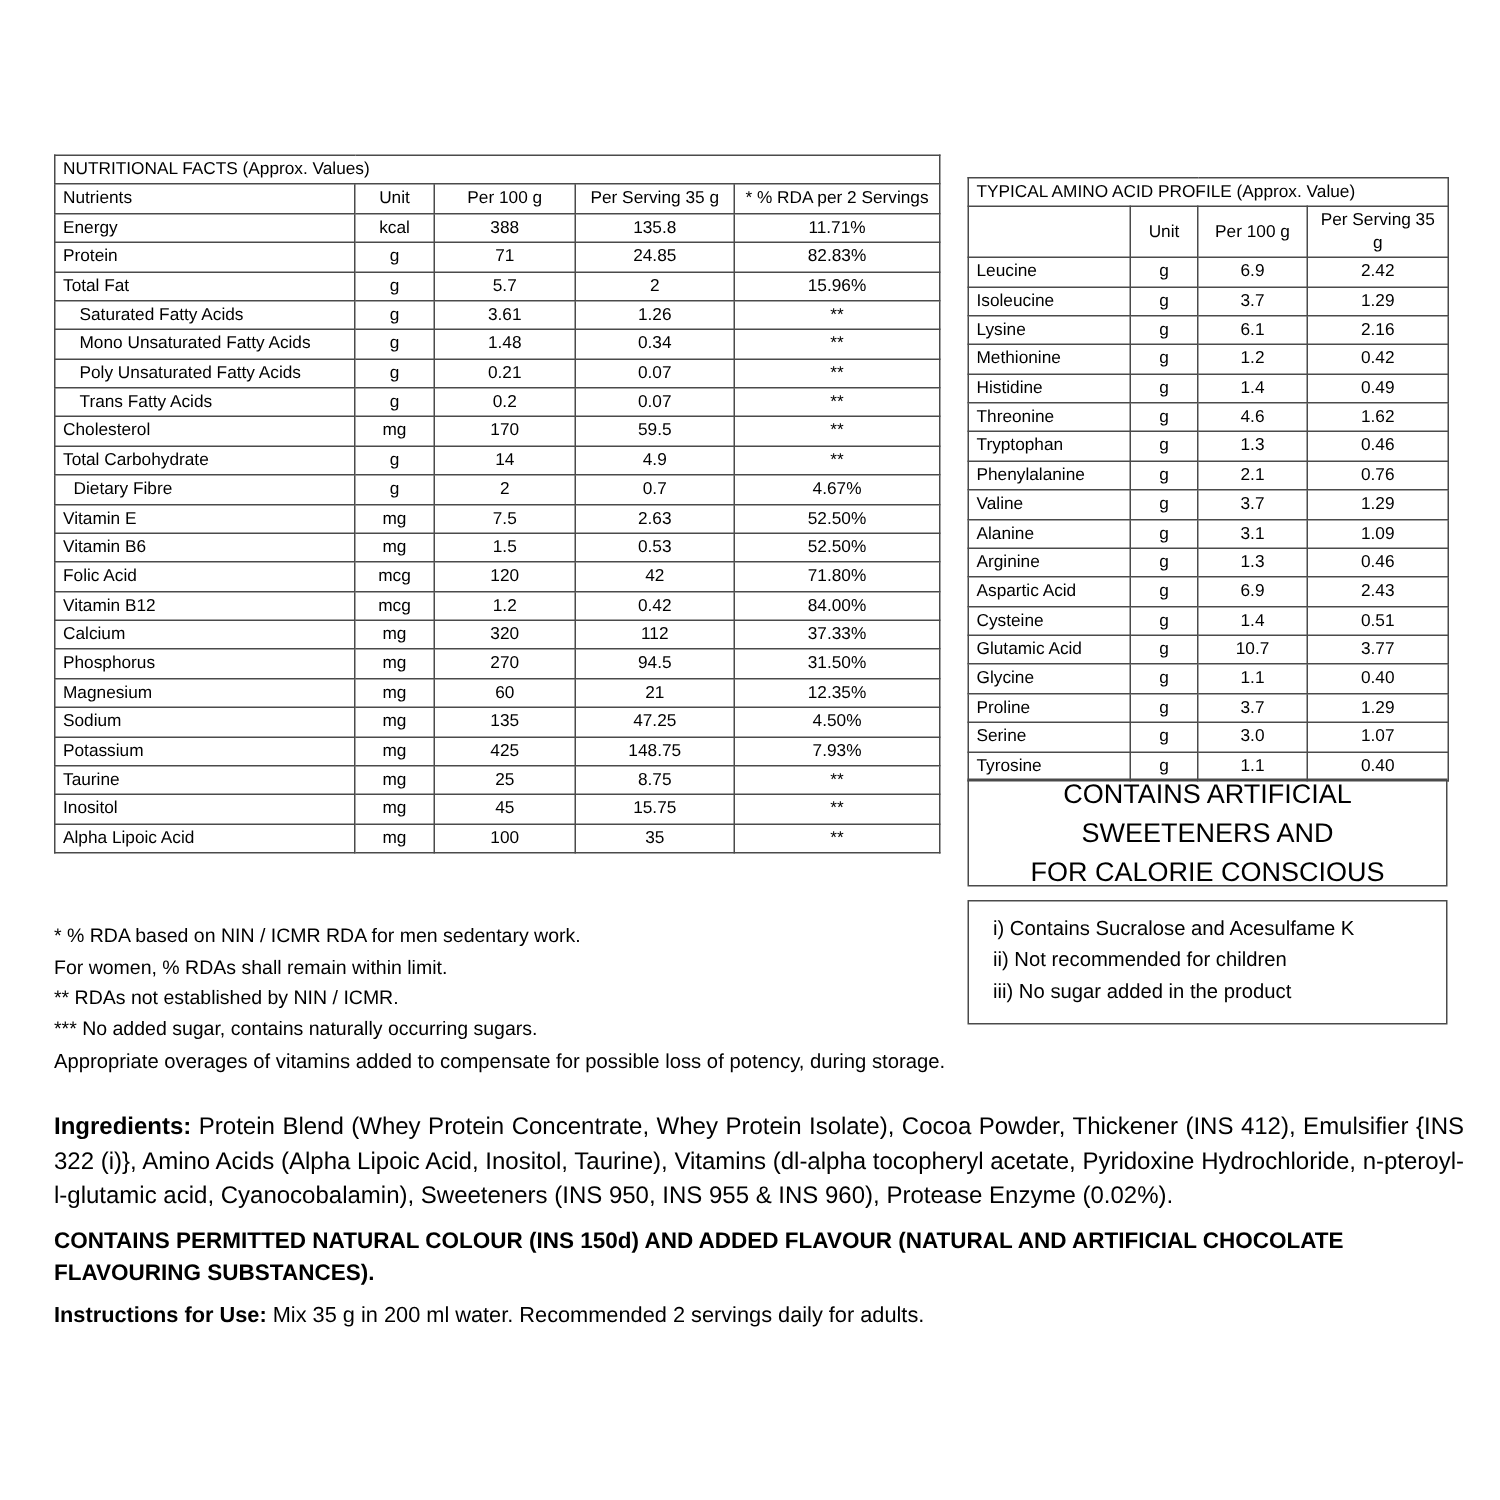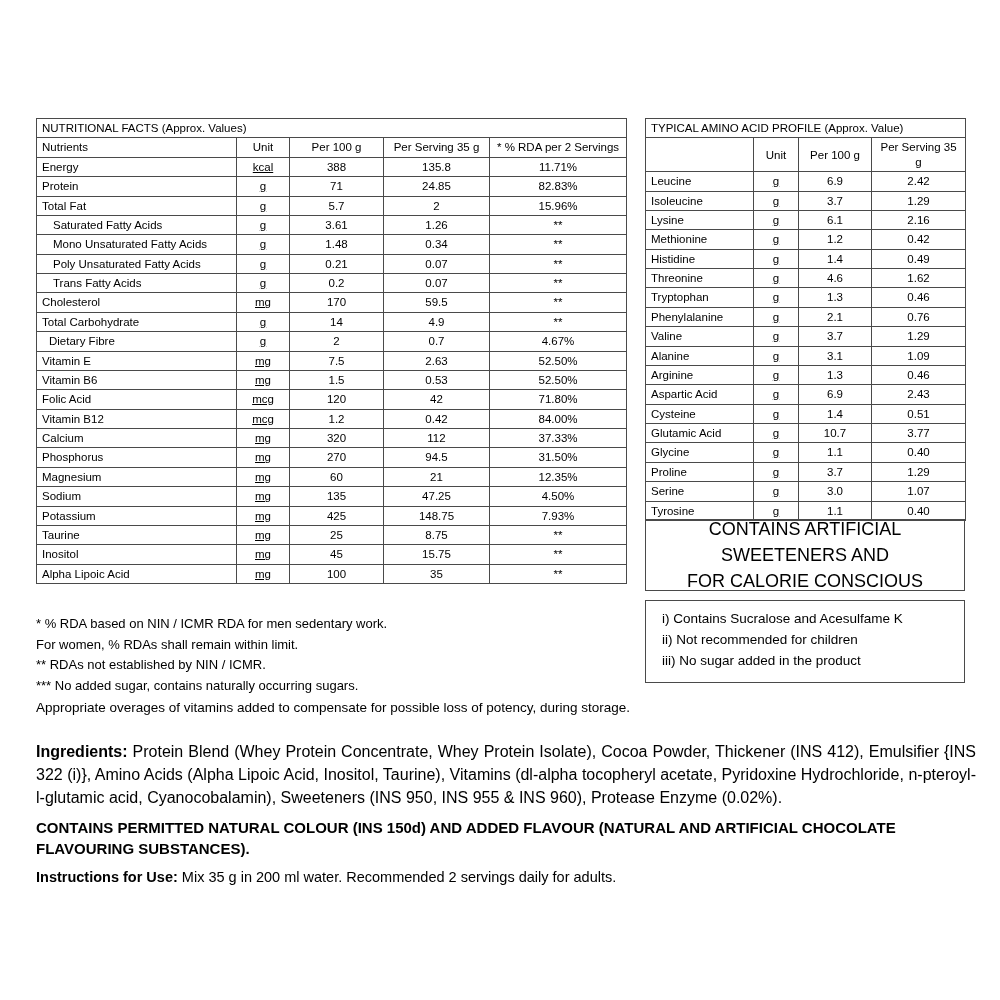--- a/index.html
+++ b/index.html
@@ -19,21 +19,21 @@
     position: absolute;
     left: 0; top: 0;
     width: 1000px;
     height: 1000px;
   }
 
   
   .nf-wrap {
     position: absolute;
     left: 36px;
-    top: 118px;
+    top: 103px;
     width: 590px;
   }
   table.grid {
     border-collapse: collapse;
     width: 100%;
     table-layout: fixed;
   }
   table.grid td, table.grid th {
     border: 1px solid #4a4a4a;
     padding: 2px 4px;
@@ -50,21 +50,21 @@
     font-size: 12px;
     padding-left: 5px !important;
     height: 20px;
   }
   .lbl {
     text-align: left !important;
     padding-left: 5px !important;
   }
   .indent1 { padding-left: 16px !important; }
   .indent2 { padding-left: 12px !important; }
-  .small-unit { font-size: 10.5px; text-decoration: underline; }
+  .small-unit { font-size: 10.5px; }
   .hdr td { font-size: 11.5px; }
 
   
   .aa-wrap {
     position: absolute;
     left: 645px;
     top: 118px;
     width: 320px;
   }
 

